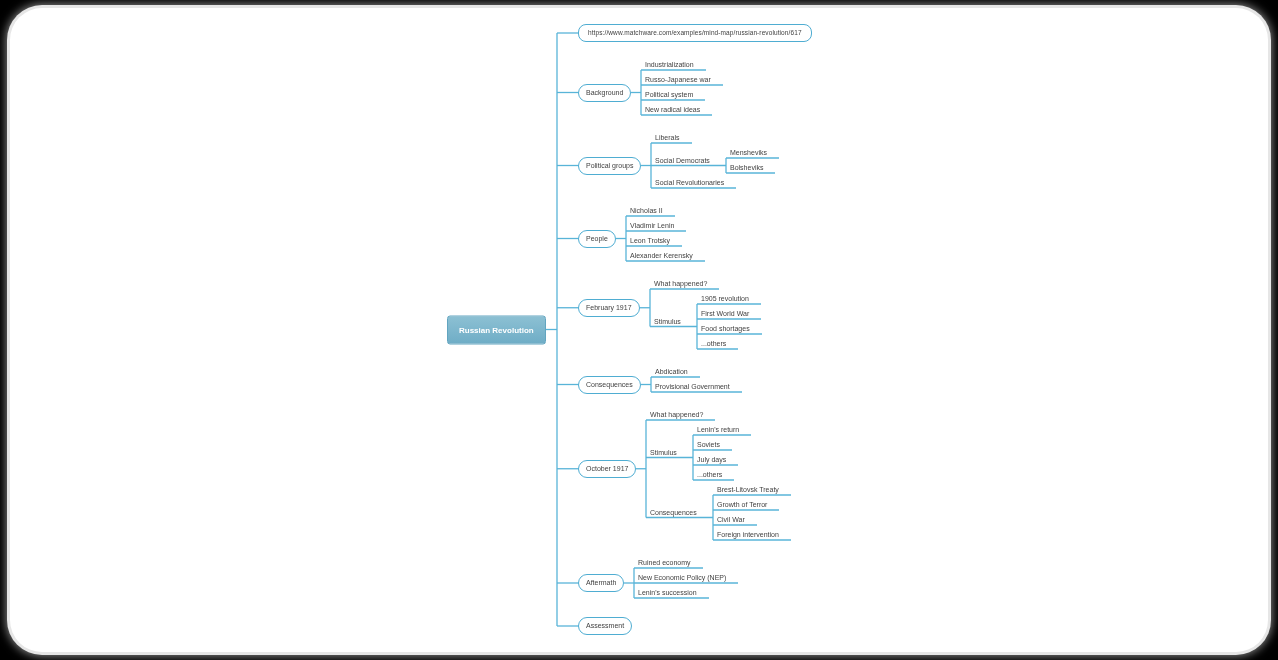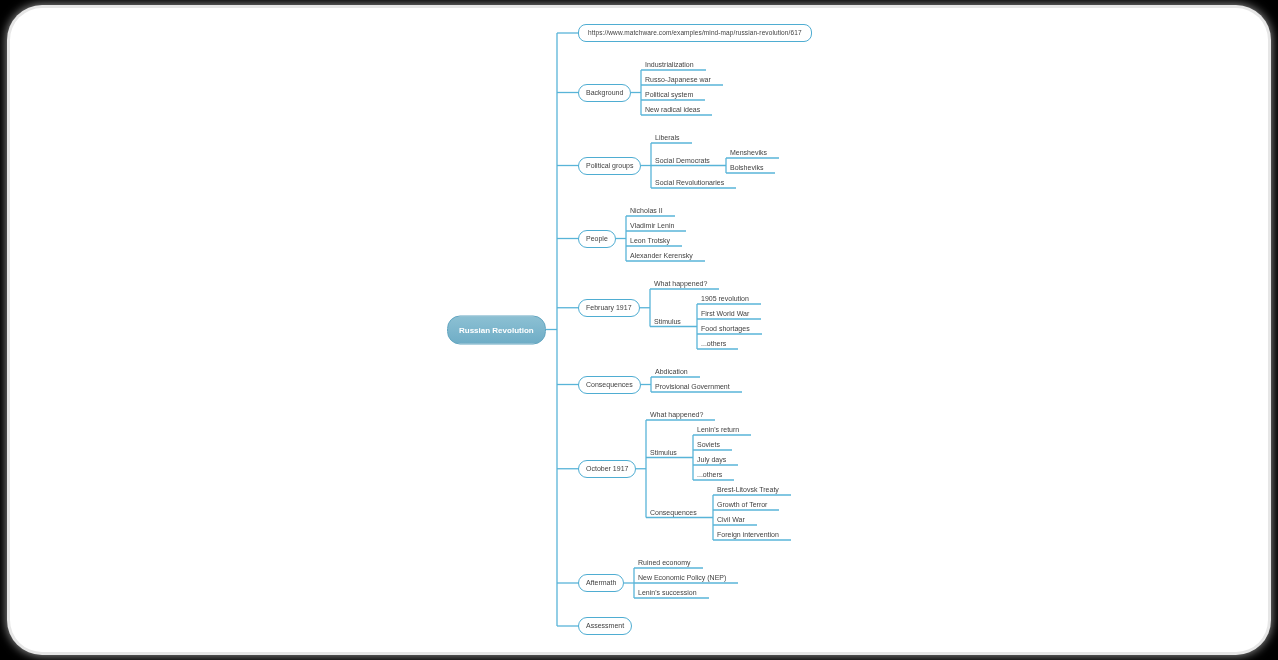--- a/index.html
+++ b/index.html
@@ -8,21 +8,21 @@
   .canvas{position:absolute;left:10px;top:8px;right:10px;bottom:8px;background:var(--canvas-bg,#fff);
           border-radius:32px;box-shadow:0 0 0 3px #e6e6e6, 0 0 10px 4px rgba(230,230,230,.6);}
   #connectors{position:absolute;left:0;top:0;}
   #nodes{position:absolute;left:0;top:0;width:100%;height:100%;}
   .topic{position:absolute;transform:translateY(-50%);background:#fff;
          border:1.2px solid var(--node-border,#4fadd2);border-radius:10px;
          font-size:7px;line-height:8px;padding:4px 7px;color:var(--label,#3f3f3f);white-space:nowrap;}
   .topic.url{border-radius:8px;font-size:6.5px;padding:4px 9px;letter-spacing:.1px;}
   .root{position:absolute;transform:translateY(-50%);
         background:linear-gradient(to bottom,var(--root-top,#8cc0d3),var(--root-bottom,#6fadc6));
-        border:1.2px solid var(--root-border,#62a5c0);border-radius:13px;
+        border:1.2px solid var(--root-border,#62a5c0);border-radius:3px;
         font-size:8px;font-weight:bold;line-height:9px;padding:9px 11px;
         color:var(--root-text,#fff);white-space:nowrap;}
   .llabel{position:absolute;font-size:7px;line-height:9px;color:var(--label,#3f3f3f);white-space:nowrap;}
 </style>
 </head>
 <body>
 
 <div class="stage">
   <div class="canvas"></div>
   <svg id="connectors" width="1278" height="660">

